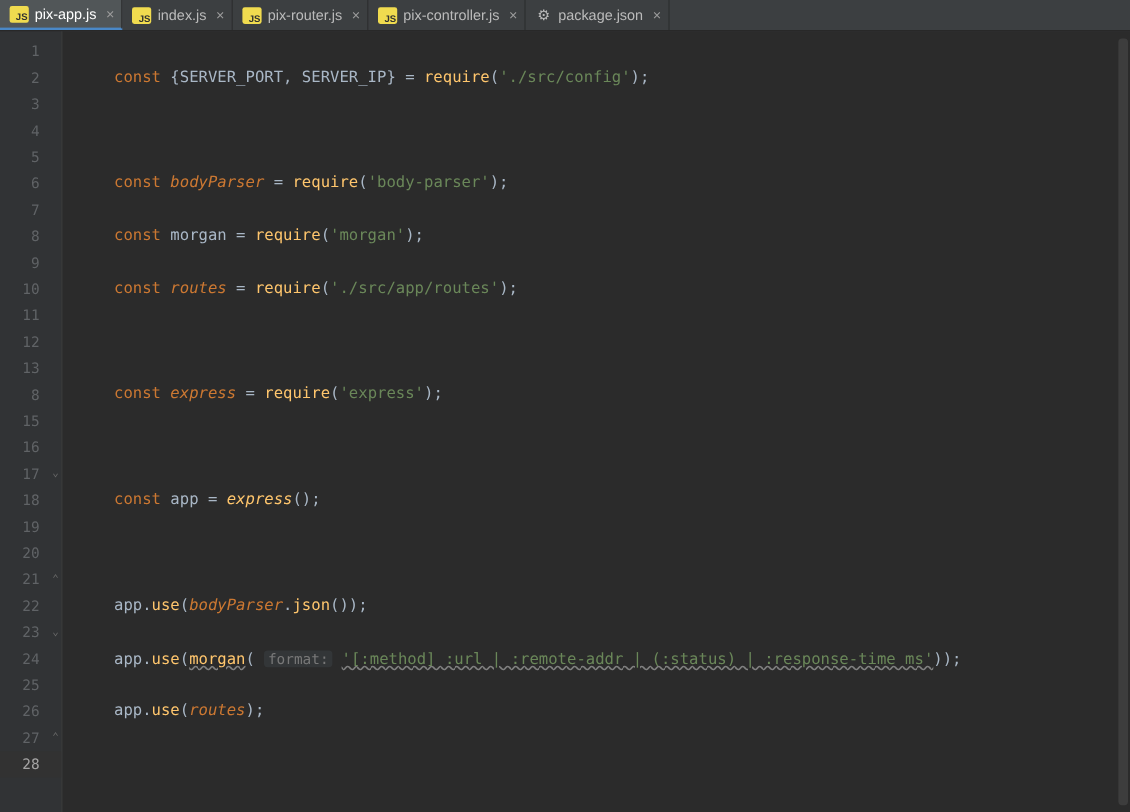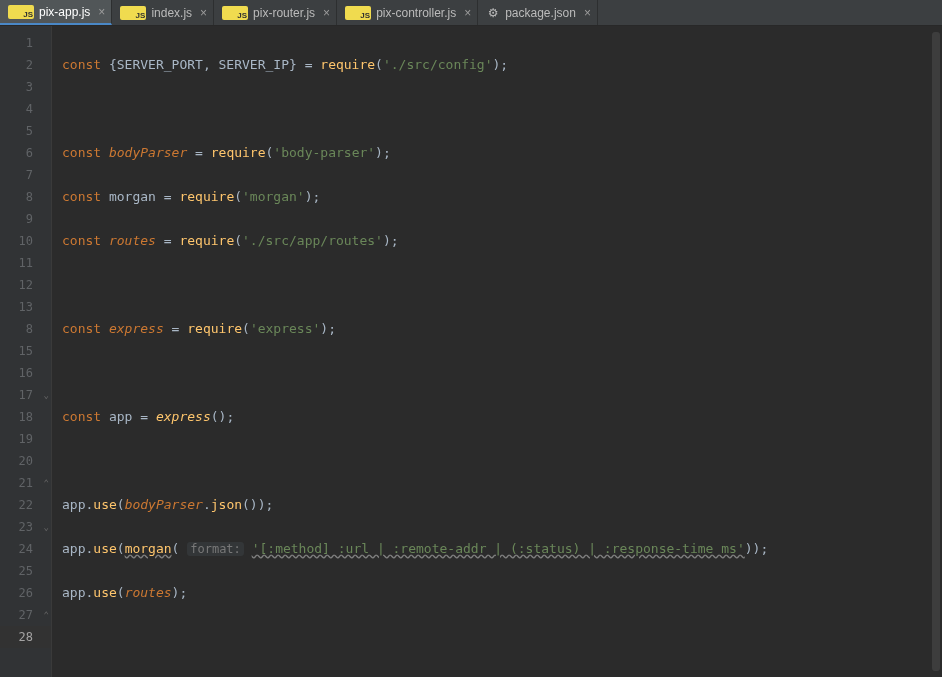--- a/index.html
+++ b/index.html
@@ -38,21 +38,21 @@
     padding-bottom: 0;
   }
   .tab .close {
     font-size: 12px;
     color: #9c9c9c;
     margin-left: 3px;
     cursor: pointer;
     line-height: 1;
   }
   .ico-js {
-    width: 26px; height: 14px;
+    width: 16px; height: 14px;
     background: #f0db4f;
     color: #323330;
     font-size: 8px;
     font-weight: bold;
     display: inline-flex;
     align-items: flex-end;
     justify-content: flex-end;
     padding: 0 1px 0 0;
     border-radius: 2px;
   }
@@ -100,20 +100,21 @@
   .code {
     flex: 1;
     padding: 6px 0 0 10px;
     line-height: 22px;
     white-space: pre;
     position: relative;
     overflow: hidden;
   }
   .line {
     height: 22px;
+    margin-left: 33px;
   }
   .scrollbar-v {
     position:absolute;
     right:2px; top:6px;
     width:8px; height:calc(100% - 12px);
     background: transparent;
   }
   .scrollbar-thumb {
     position:absolute;
     top:0; left:0;

